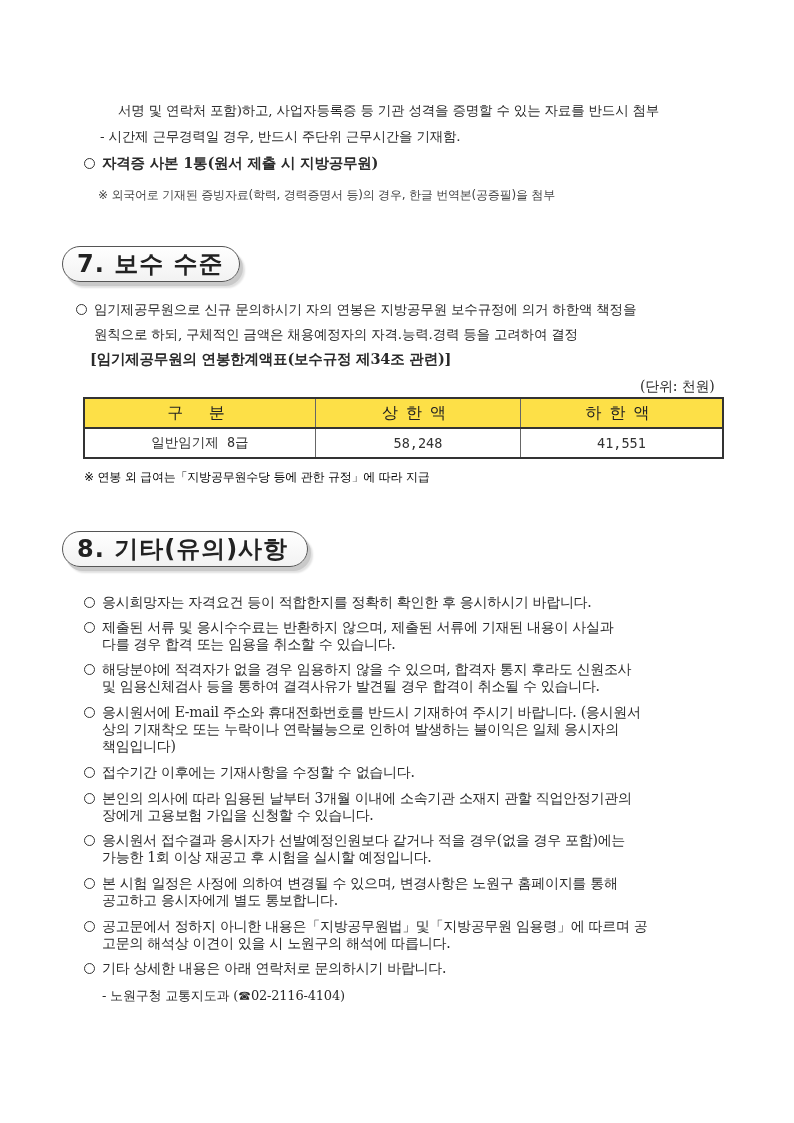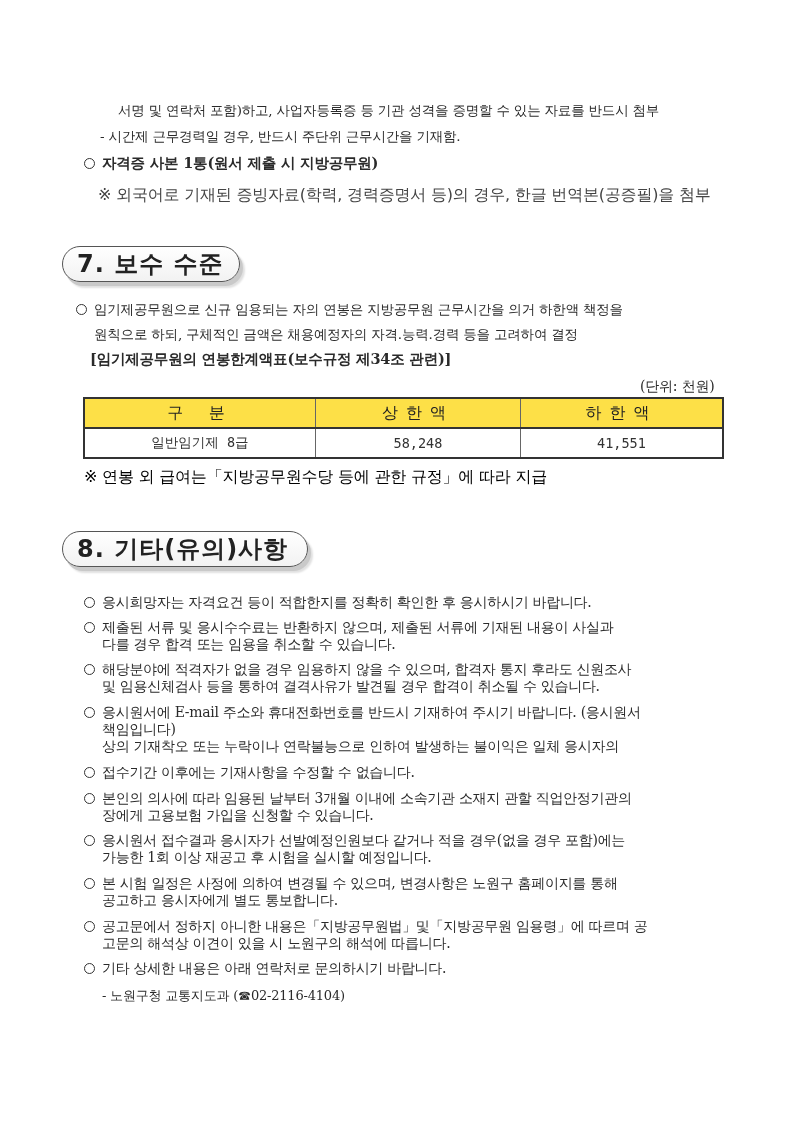--- a/index.html
+++ b/index.html
@@ -4,21 +4,21 @@
   <style>
     html, body { margin: 0; padding: 0; background: #ffffff; }
     body {
       width: 794px; height: 1123px; position: relative; overflow: hidden;
       font-family: "DejaVu Serif", "Liberation Serif", serif;
       color: #2a2a2a;
     }
     .line { position: absolute; white-space: nowrap; font-size: 13.5px; line-height: 18px; letter-spacing: -0.2px; }
     .bold { font-weight: bold; }
     .sans { font-family: "DejaVu Sans", "Liberation Sans", sans-serif; }
-    .small { font-size: 16px; text-align: right; }
+    .small { font-size: 12px; text-align: right; }
 
     .section-heading {
       position: absolute; height: 36px;
       border: 1.5px solid #555;
       border-radius: 18px;
       background: linear-gradient(#ffffff, #f2f2f2);
       box-shadow: 3px 4px 0 #c9c9c9, 5px 6px 2px #e0e0e0;
       display: flex; align-items: center;
       padding-left: 14px;
       font-family: "DejaVu Sans", "Liberation Sans", sans-serif;
@@ -58,21 +58,21 @@
 <div class="line" style="left:118px; top:101px;">서명 및 연락처 포함)하고, 사업자등록증 등 기관 성격을 증명할 수 있는 자료를 반드시 첨부</div>
 <div class="line" style="left:100px; top:127px;">- 시간제 근무경력일 경우, 반드시 주단위 근무시간을 기재함.</div>
 <div class="line bold" style="left:84px; top:154px; font-size:14.5px;">
   <span class="bullet"></span><span>자격증 사본 1통(원서 제출 시 지방공무원)</span>
 </div>
 <div class="line sans small" style="left:98px; top:186px; color:#444;">※ 외국어로 기재된 증빙자료(학력, 경력증명서 등)의 경우, 한글 번역본(공증필)을 첨부</div>
 
 <div class="section-heading" style="left:62px; top:246px; width:178px;">7. 보수 수준</div>
 
 <div class="line" style="left:76px; top:300px;">
-  <span class="bullet"></span><span>임기제공무원으로 신규 임용되는 자의 연봉은 지방공무원 근무시간을 의거 하한액 책정을</span>
+  <span class="bullet"></span><span>임기제공무원으로 신규 문의하시기 자의 연봉은 지방공무원 보수규정에 의거 하한액 책정을</span>
 </div>
 <div class="line" style="left:94px; top:325px;">원칙으로 하되, 구체적인 금액은 채용예정자의 자격.능력.경력 등을 고려하여 결정</div>
 <div class="line bold" style="left:90px; top:350px; font-size:14.5px;">[임기제공무원의 연봉한계액표(보수규정 제34조 관련)]</div>
 <div class="line" style="left:640px; top:377px; font-size:14px;">(단위: 천원)</div>
 
 <table class="salary">
   <thead>
     <tr>
       <th style="width:230px;">구 분</th>
       <th style="width:204px;">상한액</th>
@@ -101,22 +101,22 @@
   <span class="cont">다를 경우 합격 또는 임용을 취소할 수 있습니다.</span>
 </div>
 
 <div class="item" style="top:661px;">
   <span class="bullet"></span><span class="text">해당분야에 적격자가 없을 경우 임용하지 않을 수 있으며, 합격자 통지 후라도 신원조사</span>
   <span class="cont">및 임용신체검사 등을 통하여 결격사유가 발견될 경우 합격이 취소될 수 있습니다.</span>
 </div>
 
 <div class="item" style="top:704px;">
   <span class="bullet"></span><span class="text">응시원서에 E-mail 주소와 휴대전화번호를 반드시 기재하여 주시기 바랍니다. (응시원서</span>
+  <span class="cont">상의 기재착오 또는 누락이나 연락불능으로 인하여 발생하는 불이익은 일체 응시자의</span>
   <span class="cont">책임입니다)</span>
-  <span class="cont">상의 기재착오 또는 누락이나 연락불능으로 인하여 발생하는 불이익은 일체 응시자의</span>
 </div>
 
 <div class="item" style="top:764px;">
   <span class="bullet"></span><span class="text">접수기간 이후에는 기재사항을 수정할 수 없습니다.</span>
 </div>
 
 <div class="item" style="top:790px;">
   <span class="bullet"></span><span class="text">본인의 의사에 따라 임용된 날부터 3개월 이내에 소속기관 소재지 관할 직업안정기관의</span>
   <span class="cont">장에게 고용보험 가입을 신청할 수 있습니다.</span>
 </div>

